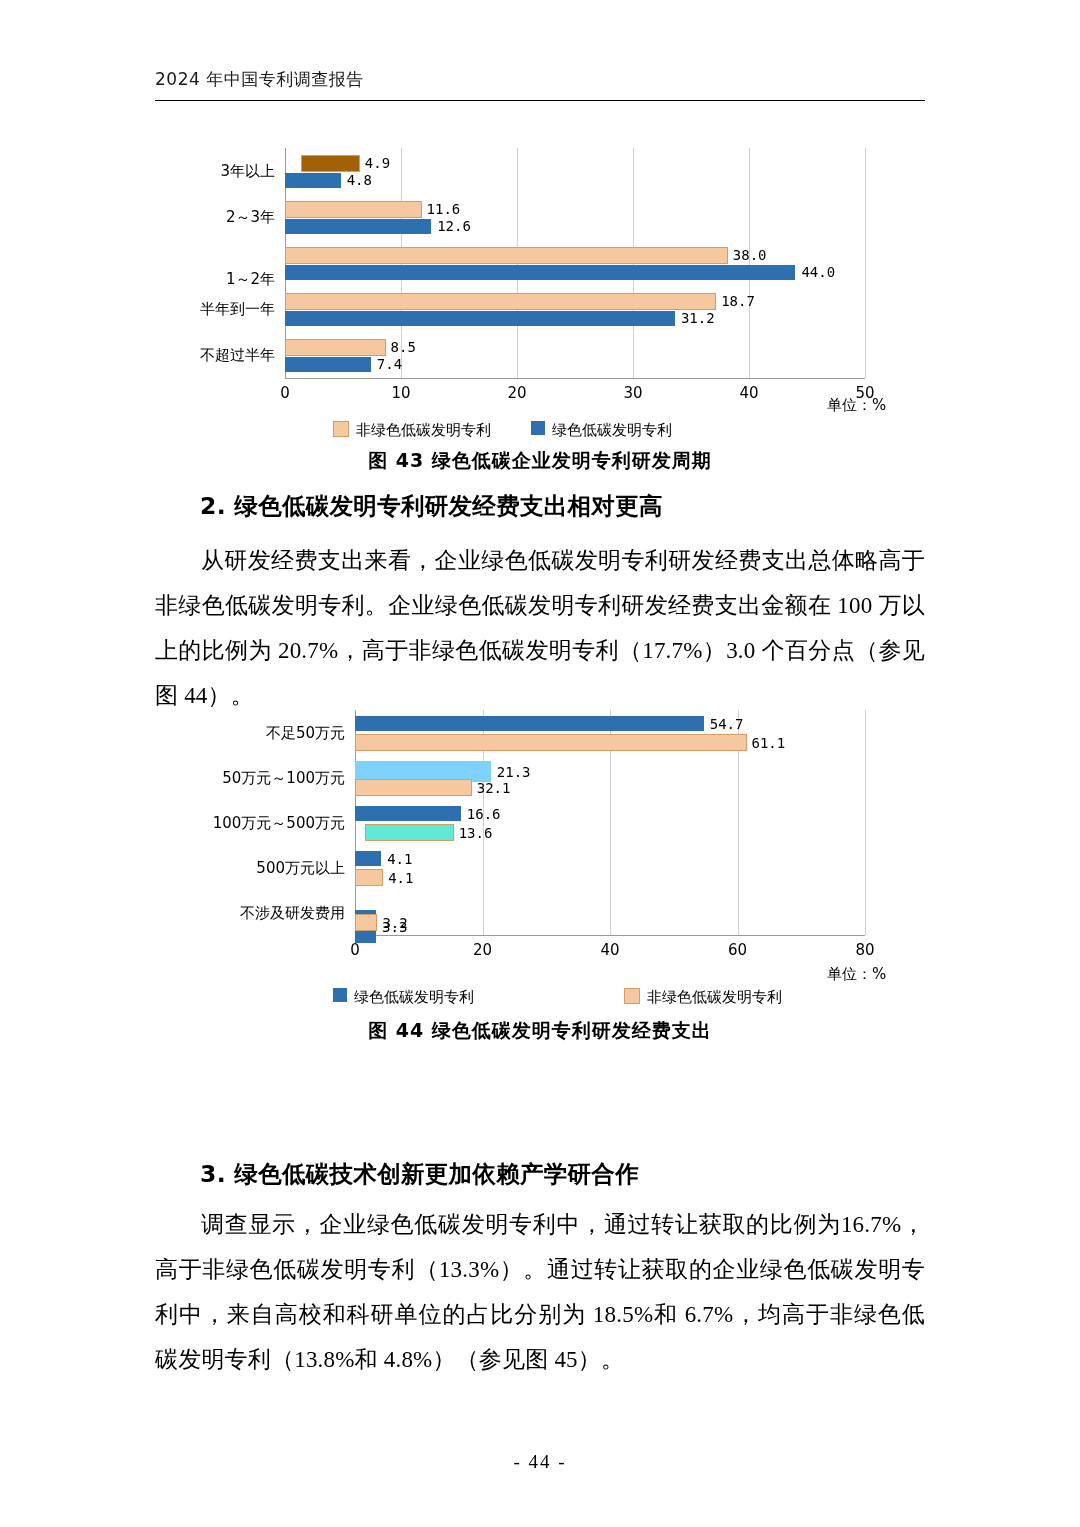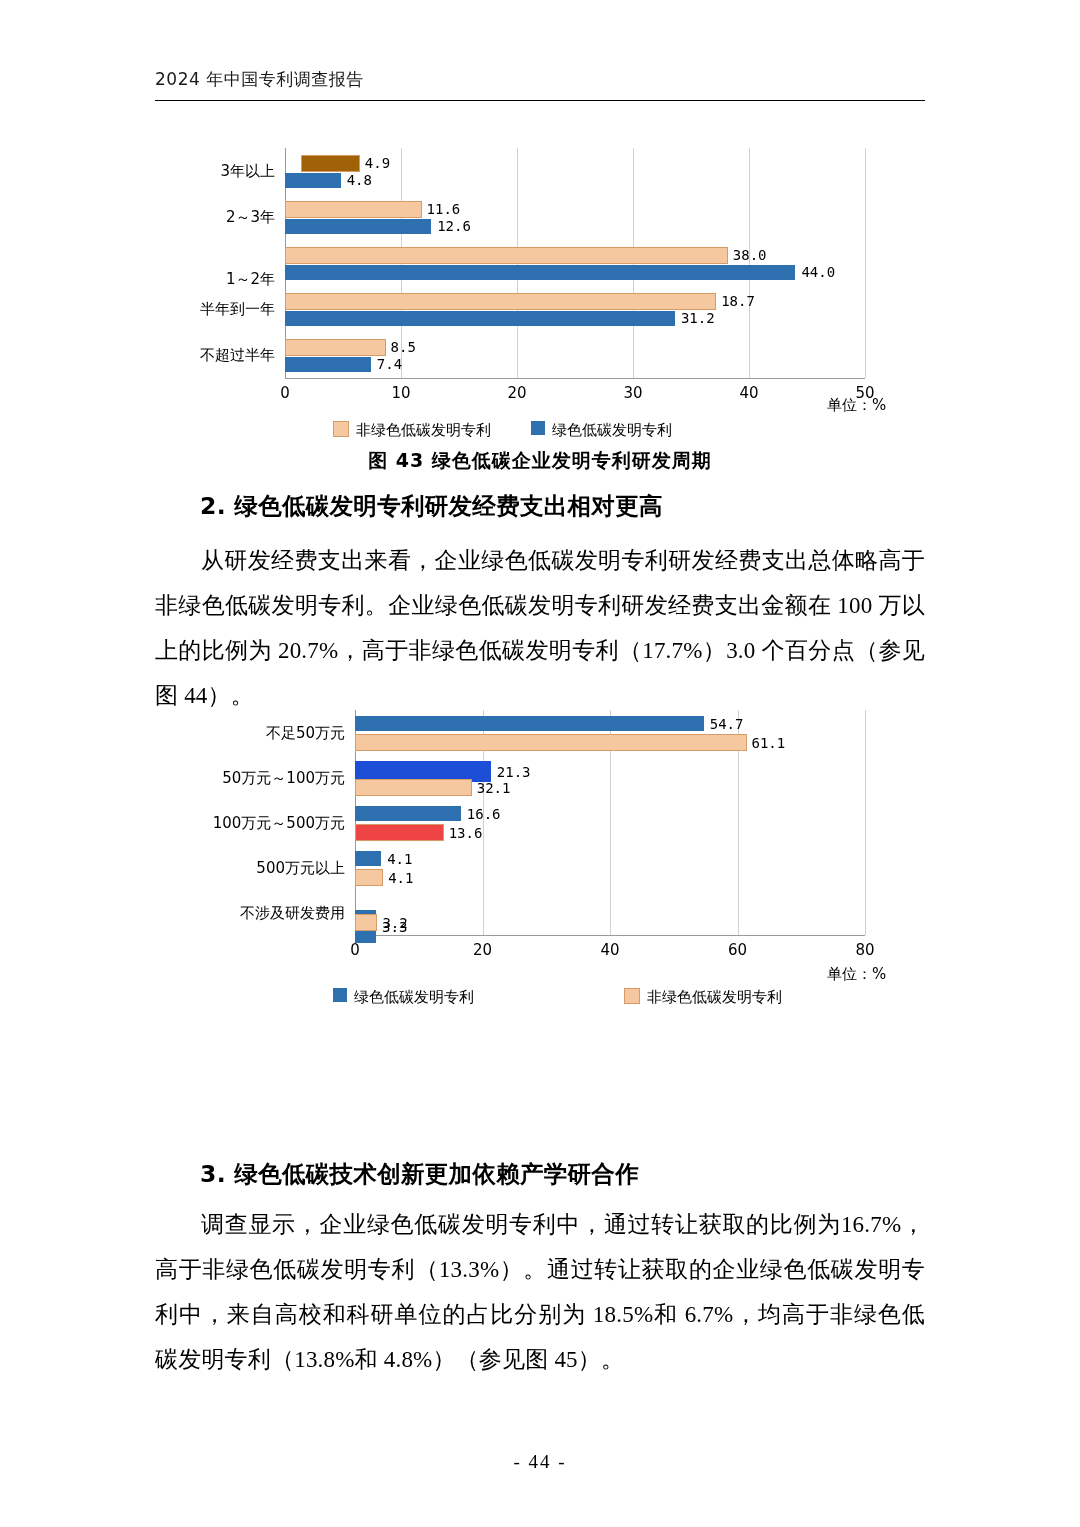--- a/index.html
+++ b/index.html
@@ -253,31 +253,31 @@
         <div class="axis-x" style="top: 225px;"></div>
         <div class="axis-y" style="left: 0px;"></div>
         <div class="cat-label" style="top: 22.5px;">不足50万元</div>
         <div class="bar" style="left: 0px; top: 6px; width: 348.712px; height: 15px; background: rgb(46, 111, 176);">
           <span class="bar-val">54.7</span>
         </div>
         <div class="bar" style="left: 0px; top: 24px; width: 389.512px; height: 15px; background: rgb(245, 200, 160); border: 1px solid rgb(215, 155, 102);">
           <span class="bar-val">61.1</span>
         </div>
         <div class="cat-label" style="top: 67.5px;">50万元～100万元</div>
-        <div class="bar" style="left: 0px; top: 51px; width: 135.787px; height: 21px; background: #1d4ed8;">
+        <div class="bar" style="left: 0px; top: 51px; width: 135.787px; height: 21px; background: #7dd3fc;">
           <span class="bar-val">21.3</span>
         </div>
         <div class="bar" style="left: 0px; top: 69px; width: 114.75px; height: 15px; background: rgb(245, 200, 160); border: 1px solid rgb(215, 155, 102);">
           <span class="bar-val">32.1</span>
         </div>
         <div class="cat-label" style="top: 112.5px;">100万元～500万元</div>
         <div class="bar" style="left: 0px; top: 96px; width: 105.825px; height: 15px; background: rgb(46, 111, 176);">
           <span class="bar-val">16.6</span>
         </div>
-        <div class="bar" style="left: 0px; top: 114px; width: 86.7px; height: 15px; background: #ef4444; border: 1px solid rgb(215, 155, 102);">
+        <div class="bar" style="left: 10px; top: 114px; width: 86.7px; height: 15px; background: #5eead4; border: 1px solid rgb(215, 155, 102);">
           <span class="bar-val">13.6</span>
         </div>
         <div class="cat-label" style="top: 157.5px;">500万元以上</div>
         <div class="bar" style="left: 0px; top: 141px; width: 26.1375px; height: 15px; background: rgb(46, 111, 176);">
           <span class="bar-val">4.1</span>
         </div>
         <div class="bar" style="left: 0px; top: 159px; width: 26.1375px; height: 15px; background: rgb(245, 200, 160); border: 1px solid rgb(215, 155, 102);">
           <span class="bar-val">4.1</span>
         </div>
         <div class="cat-label" style="top: 202.5px;">不涉及研发费用</div>
@@ -293,20 +293,21 @@
       <div class="legend-item" style="margin-right:150px;">
         <span class="legend-swatch" style="background:#2e6fb0;"></span>
         <span>绿色低碳发明专利</span>
       </div>
       <div class="legend-item">
         <span class="legend-swatch" style="background:#f5c8a0;border:1px solid #d79b66;"></span>
         <span>非绿色低碳发明专利</span>
       </div>
     </div>
   </div>
+  <div class="figcaption" style="left:0; top:1018px;">图 44    绿色低碳发明专利研发经费支出</div>
 
 
   <div class="heading" style="left:200px; top:1158px; width:730px;">3. 绿色低碳技术创新更加依赖产学研合作</div>
 
   <div class="para para-indent" style="left:155px; top:1202px; width:770px;">调查显示，企业绿色低碳发明专利中，通过转让获取的比例为16.7%，高于非绿色低碳发明专利（13.3%）。通过转让获取的企业绿色低碳发明专利中，来自高校和科研单位的占比分别为 18.5%和 6.7%，均高于非绿色低碳发明专利（13.8%和 4.8%）（参见图 45）。</div>
 
   <div class="pagenum">- 44 -</div>
 
 </div>
 

